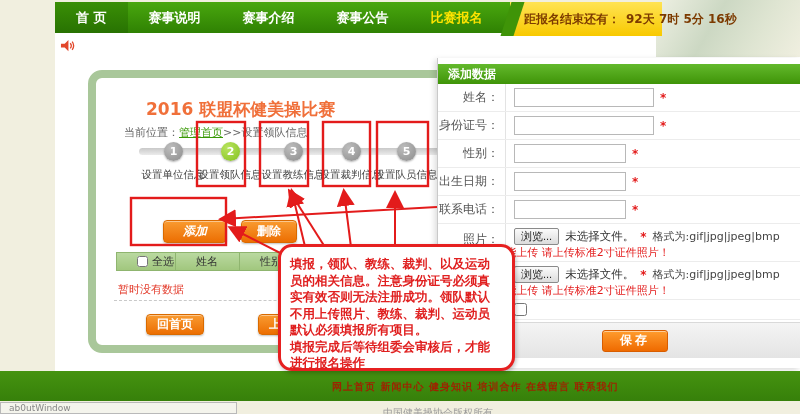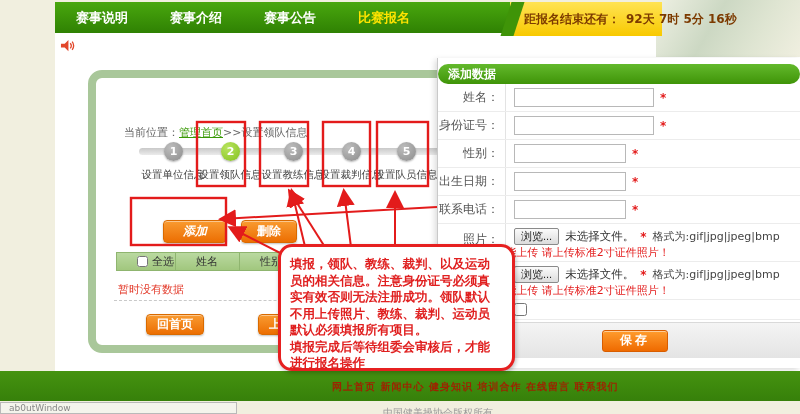--- a/index.html
+++ b/index.html
@@ -60,21 +60,21 @@
     background:linear-gradient(#bad9a0,#a1c77e); border:1px solid #8fb56f; border-left:none; }
   .th-cell:first-child { border-left:1px solid #8fb56f; }
   .th-cell input { width:11px; height:11px; }
   .empty { position:absolute; left:22px; top:204px; font-size:11px; color:#e33a2a; }
   .dashed { position:absolute; left:18px; top:222px; width:332px; border-top:1px dashed #c9c9c9; }
 
   
   .dialog { position:absolute; left:437px; top:58px; width:363px; height:310px; z-index:10;
     background:#fff; border-left:1px solid #c9c9c9; box-shadow:-2px 2px 6px rgba(0,0,0,.15); }
   .dlg-header { margin-top:6px; height:20px; line-height:20px; padding-left:10px; color:#fff; font-size:12px;
-    font-weight:bold; background:linear-gradient(#63b92c,#3f9408);border-radius:10px; }
+    font-weight:bold; background:linear-gradient(#63b92c,#3f9408); }
   .dlg-notice { height:24px; line-height:24px; padding-left:34px; color:#e31b1b; font-size:12px;
     border-bottom:1px solid #ececec; }
   .dlg-row { position:relative; height:28px; display:flex; align-items:center; border-bottom:1px solid #ececec; }
   .dlg-label { width:68px; height:100%; display:flex; align-items:center; justify-content:flex-end;
     padding-right:6px; font-size:12px; color:#555; border-right:1px solid #e3e3e3; }
   .dlg-field { display:flex; align-items:center; gap:6px; padding-left:8px; }
   .dlg-field input[type=text] { height:19px; border:1px solid #b8b8b8; }
   .star { color:#e31b1b; font-weight:bold; font-size:12px; }
   .dlg-row.photo { height:38px; align-items:flex-start; }
   .dlg-row.photo .dlg-label { align-items:flex-start; padding-top:7px; }
@@ -110,20 +110,21 @@
 </head>
 <body>
 
 <div class="stage">
 
   <div class="main-white"></div>
   <div class="banner-grad"></div>
 
   <nav class="topnav">
     <ul id="nav-list">
+        <li class="home">首 页</li>
         <li>赛事说明</li>
         <li>赛事介绍</li>
         <li>赛事公告</li>
         <li class="active">比赛报名</li>
       </ul>
   </nav>
 
   <div class="countdown">
     <span class="cd-skew"></span>
     <span class="cd-label">距报名结束还有：</span>
@@ -134,20 +135,21 @@
     <span class="spk">
       <svg width="15" height="14" viewBox="0 0 16 15">
         <polygon points="1,5 5,5 9,1 9,13 5,9 1,9" fill="#e2472b"></polygon>
         <path d="M11 4.5 q2.2 2.8 0 5.6" stroke="#e2472b" stroke-width="1.4" fill="none"></path>
         <path d="M13 2.8 q3.2 4.4 0 8.8" stroke="#e2472b" stroke-width="1.4" fill="none"></path>
       </svg>
     </span>
   </div>
 
   <div class="content-box">
+    <h1 class="title">2016 联盟杯健美操比赛</h1>
     <div class="crumb">
       <span>当前位置：</span><a class="crumb-link">管理首页</a><span>&gt;&gt;设置领队信息</span>
     </div>
     <div class="step-track"></div>
     <div id="steps">
         <div class="step-circle" style="left: 68px; top: 64px;">1</div>
         <div class="step-label" style="left: 37px; top: 90px;">设置单位信息</div>
         <div class="step-circle on" style="left: 125px; top: 64px;">2</div>
         <div class="step-label" style="left: 94px; top: 90px;">设置领队信息</div>
         <div class="step-circle" style="left: 188px; top: 64px;">3</div>

